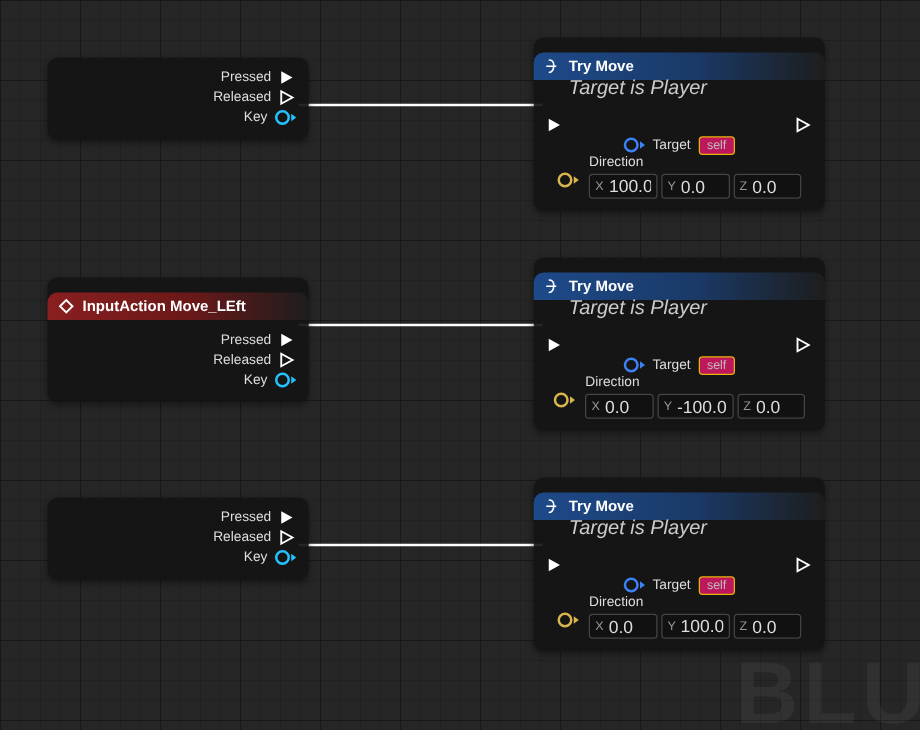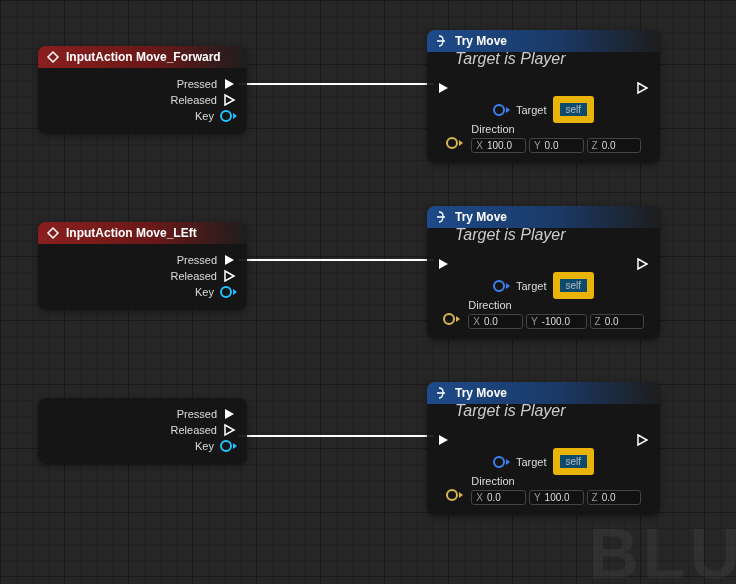--- a/index.html
+++ b/index.html
@@ -37,20 +37,21 @@
   .node-header {
     display: flex;
     align-items: center;
     gap: 6px;
     padding: 4px 10px 4px 8px;
     border-radius: 8px 8px 0 0;
     color: #fff;
     font-size: 12px;
     font-weight: 600;
     white-space: nowrap;
+    margin-top: 12px;
   }
   .hdr-red {
     background: linear-gradient(90deg, #8a1f1f 0%, #6a1818 55%, rgba(30,30,30,0.9) 100%);
   }
   .hdr-blue {
     background: linear-gradient(90deg, #1e4a8a 0%, #1a3a68 55%, rgba(30,30,30,0.9) 100%);
   }
   .node-sub {
     font-size: 16px;
     font-weight: 400;
@@ -86,22 +87,22 @@
   .exec-pin svg { display:block; }
   .data-pin {
     width: 12px; height: 12px; border-radius: 50%;
     border: 2px solid; display:inline-block;
     background: transparent;
   }
   .pin-cyan { border-color: #22c3ff; }
   .pin-blue { border-color: #3b82f6; }
   .pin-yellow { border-color: #d9b64b; }
   .self-pill {
-    background: #0c4a6e;
-    border: 7px solid #eab308;
+    background: #be185d;
+    border: 1px solid #eab308;
     border-radius: 3px;
     color: #bbb;
     font-size: 10px;
     padding: 1px 6px;
   }
   .vec-field {
     display: flex;
     align-items: center;
     gap: 3px;
   }
@@ -112,21 +113,21 @@
     border: 1px solid #444;
     border-radius: 3px;
     padding: 1px 4px;
     font-size: 10px;
     color: #ccc;
     gap: 4px;
   }
   .vf .axis { color: #999; }
   .vf input {
     background: transparent; border: none; color: #ddd;
-    font-size: 10px; width: 34px; outline: none; text-align: left;
+    font-size: 14px; width: 34px; outline: none; text-align: left;
   }
   .label { color: #ddd; }
   
   .ia-node { width: 209px; }
   .fn-node { width: 233px; }
   .wire {
     position:absolute; stroke:#fff; stroke-width:2; fill:none; pointer-events:none;
   }
   .exec-filled path { fill:#fff; }
   .exec-hollow path { fill:none; stroke:#fff; stroke-width:1.5; }
@@ -139,28 +140,20 @@
 </head>
 <body>
 
 <svg class="wire" style="left:0;top:0;width:736px;height:584px">
   <path d="M 239 84 C 320 84, 360 84, 434 84"></path>
   <path d="M 239 260 C 320 260, 360 260, 434 260"></path>
   <path d="M 239 436 C 320 436, 360 436, 434 436"></path>
 </svg>
 
 <div class="node ia-node" style="left:38px; top:46px;">
-  <div class="node-header hdr-red">
-    <span class="event-icon">
-      <svg width="14" height="14" viewBox="0 0 14 14">
-          <path d="M2 7 L7 2 L12 7 L7 12 Z" fill="none" stroke="#fff" stroke-width="1.5"></path>
-        </svg>
-    </span>
-    <span>InputAction Move_Forward</span>
-  </div>
   <div class="node-body">
     <div class="row">
       <span class="label">Pressed</span>
       <span class="exec-pin exec-filled">
         <svg width="14" height="14" viewBox="0 0 14 14">
             <path d="M2 2 L11 7 L2 12 Z"></path>
           </svg>
       </span>
     </div>
     <div class="row">

